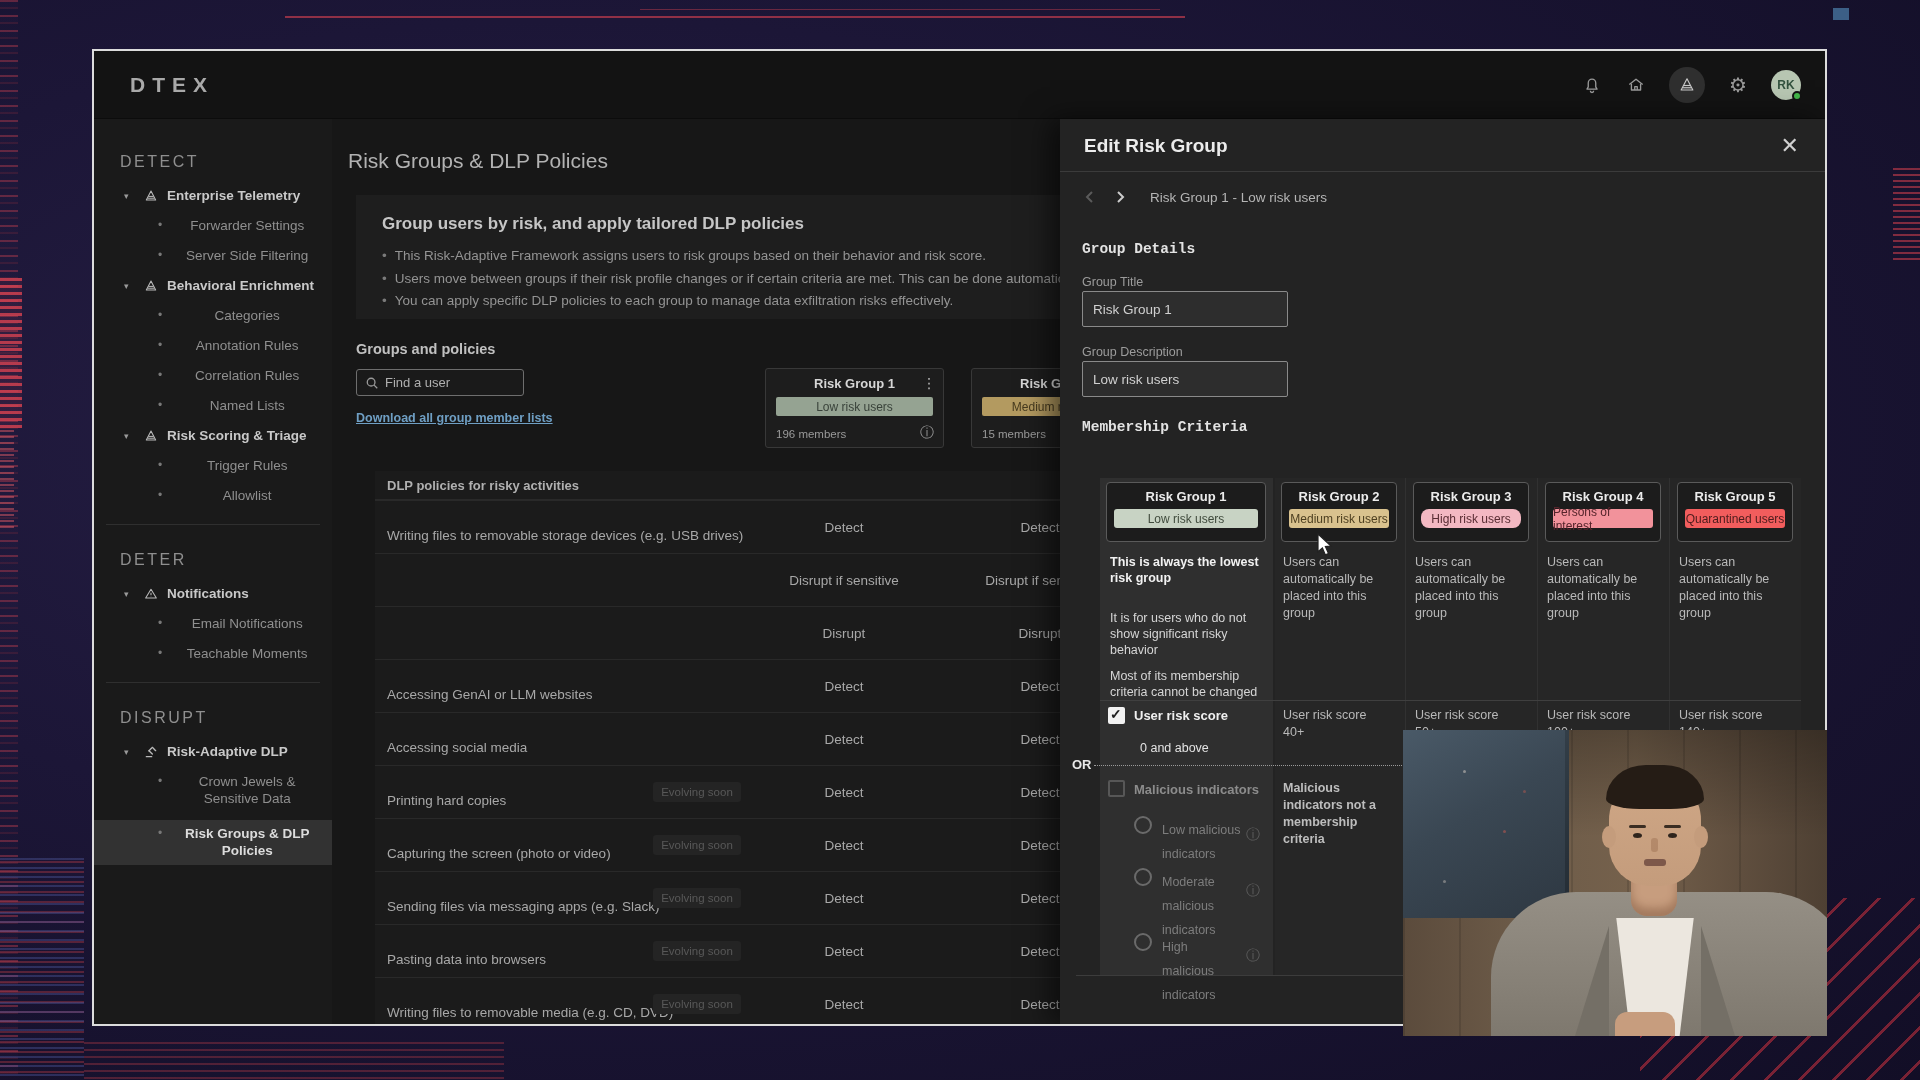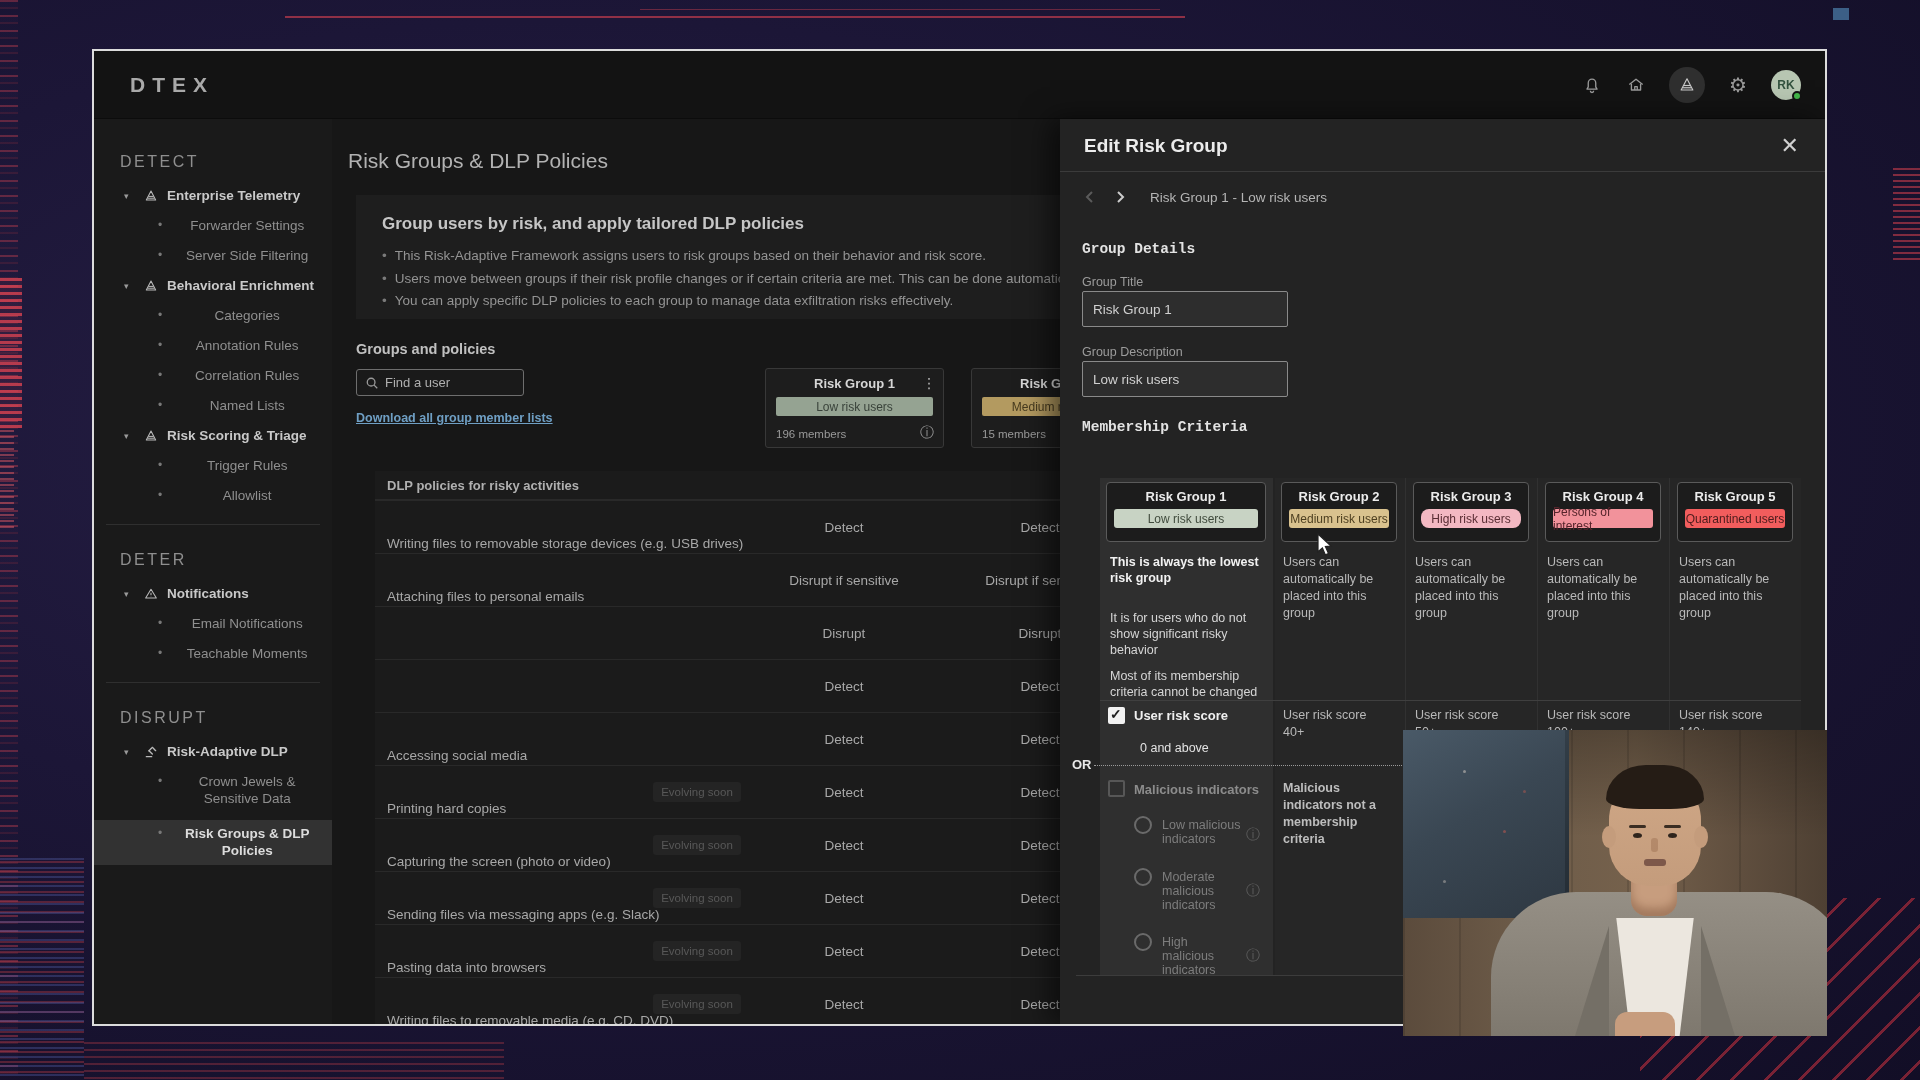--- a/index.html
+++ b/index.html
@@ -77,21 +77,21 @@
   .gcard .kebab { position:absolute; right:7px; top:6px; color:#bbbbbb; font-size:14px; }
   .gcard .badge { margin:6px 10px 0 10px; height:19px; border-radius:2px; display:flex; align-items:center; justify-content:center; font-size:12px; }
   .gcard.c1 .badge { background:#95a392; color:#39423a; }
   .gcard.c2 .badge { background:#b39a60; color:#463a1e; }
   .gcard .members { position:absolute; left:10px; bottom:7px; font-size:11.5px; color:#9a9a9a; }
   .gcard .info { position:absolute; right:9px; bottom:5px; font-size:14px; color:#9a9a9a; }
 
   .tbl-head { position:absolute; left:43px; top:352px; width:700px; height:29px; background:#1b1b1b; border-bottom:1px solid #292929;
     font-size:13px; font-weight:700; color:#b0b0b0; display:flex; align-items:center; padding-left:12px; }
   .trow { position:absolute; left:43px; width:700px; height:53px; background:#1b1b1b; border-top:1px solid #292929; }
-  .trow .act { position:absolute; left:12px; top:16px; height:53px; display:flex; align-items:center; font-size:13.5px; color:#a8a8a8; white-space:nowrap; }
+  .trow .act { position:absolute; left:12px; top:8px; height:53px; display:flex; align-items:center; font-size:13.5px; color:#a8a8a8; white-space:nowrap; }
   .trow .tag { position:absolute; left:278px; top:16px; width:88px; height:20px; background:#242424; border-radius:3px;
     font-size:11.5px; color:#585858; display:flex; align-items:center; justify-content:center; }
   .trow .g1 { position:absolute; left:399px; top:0; width:140px; height:53px; display:flex; align-items:center; justify-content:center;
     text-align:center; font-size:13.5px; color:#a8a8a8; line-height:18px; }
   .trow .g2 { position:absolute; left:595px; top:0; width:140px; height:53px; display:flex; align-items:center; justify-content:center;
     text-align:center; font-size:13.5px; color:#a8a8a8; line-height:18px; }
 
   
   .panel { position:absolute; left:966px; top:68px; width:765px; height:905px; background:#232323; box-shadow:-10px 0 26px rgba(0,0,0,.55); }
   .panel-title { position:absolute; left:24px; top:16px; font-size:19px; font-weight:700; color:#ececec; }
@@ -125,21 +125,21 @@
   .cb.checked { background:#f2f2f2; }
   .cb.checked::after { content:"✓"; position:absolute; left:2px; top:-1px; font-size:14px; font-weight:700; color:#1e1e1e; }
   .cb.un { border:2px solid #575757; background:transparent; }
   .score-lbl1 { position:absolute; left:34px; top:230px; font-size:13px; font-weight:700; color:#f0f0f0; }
   .score-val1 { position:absolute; left:40px; top:263px; font-size:12.5px; color:#e3e3e3; }
   .scoreN { position:absolute; top:229px; width:106px; font-size:12.5px; color:#b9b9b9; line-height:17px; }
   .or-line { position:absolute; left:-6px; top:287px; width:396px; border-top:1px dotted #9a9a9a; }
   .or-lbl { position:absolute; left:-28px; top:279px; font-size:13px; font-weight:700; color:#e9e9e9; }
   .mal-lbl { position:absolute; left:34px; top:304px; font-size:13px; font-weight:700; color:#8c8c8c; }
   .radio { position:absolute; left:34px; width:18px; height:18px; border:2px solid #6a6a6a; border-radius:50%; }
-  .rlbl { position:absolute; left:62px; width:80px; font-size:12.5px; color:#7d7d7d; line-height:14px; }
+  .rlbl { position:absolute; left:62px; width:80px; font-size:12.5px; color:#7d7d7d; line-height:24px; }
   .rinfo { position:absolute; left:146px; font-size:14px; color:#5f5f5f; }
   .mal-note { position:absolute; left:183px; top:302px; width:106px; font-size:12.5px; font-weight:600; color:#bdbdbd; line-height:17px; }
   .bot-div { position:absolute; left:16px; top:856px; width:733px; height:1px; background:#3c3c3c; }
   .crit-x5 { left:305px; } .crit-x6 { left:437px; } .crit-x7 { left:569px; }
   .dN2 { left:183px; } .dN3 { left:315px; } .dN4 { left:447px; } .dN5 { left:579px; }
 
   
   .video { position:absolute; left:1403px; top:730px; width:424px; height:306px; overflow:hidden; z-index:20;
     background: linear-gradient(90deg, #5b4b3c 0%, #6e5c49 30%, #75614c 55%, #5f4e3e 80%, #4e4033 100%); }
   .video::before { content:""; position:absolute; inset:0;
@@ -371,29 +371,29 @@
       <div class="members">15 members</div>
     </div>
 
     <div class="tbl-head">DLP policies for risky activities</div>
     <div class="trow" style="top:381px">
       <span class="act">Writing files to removable storage devices (e.g. USB drives)</span>
       <div class="g1">Detect</div>
       <div class="g2">Detect</div>
     </div>
     <div class="trow" style="top:434px">
-      <span class="act">Attaching files to personal emails</span>
       <div class="g1">Disrupt if sensitive</div>
       <div class="g2">Disrupt if sensitive</div>
     </div>
     <div class="trow" style="top:487px">
       <div class="g1">Disrupt</div>
       <div class="g2">Disrupt</div>
     </div>
     <div class="trow" style="top:540px">
+      <span class="act">Accessing GenAI or LLM websites</span>
       <div class="g1">Detect</div>
       <div class="g2">Detect</div>
     </div>
     <div class="trow" style="top:593px">
       <span class="act">Accessing social media</span>
       <div class="g1">Detect</div>
       <div class="g2">Detect</div>
     </div>
     <div class="trow" style="top:646px">
       <span class="act">Printing hard copies</span>

